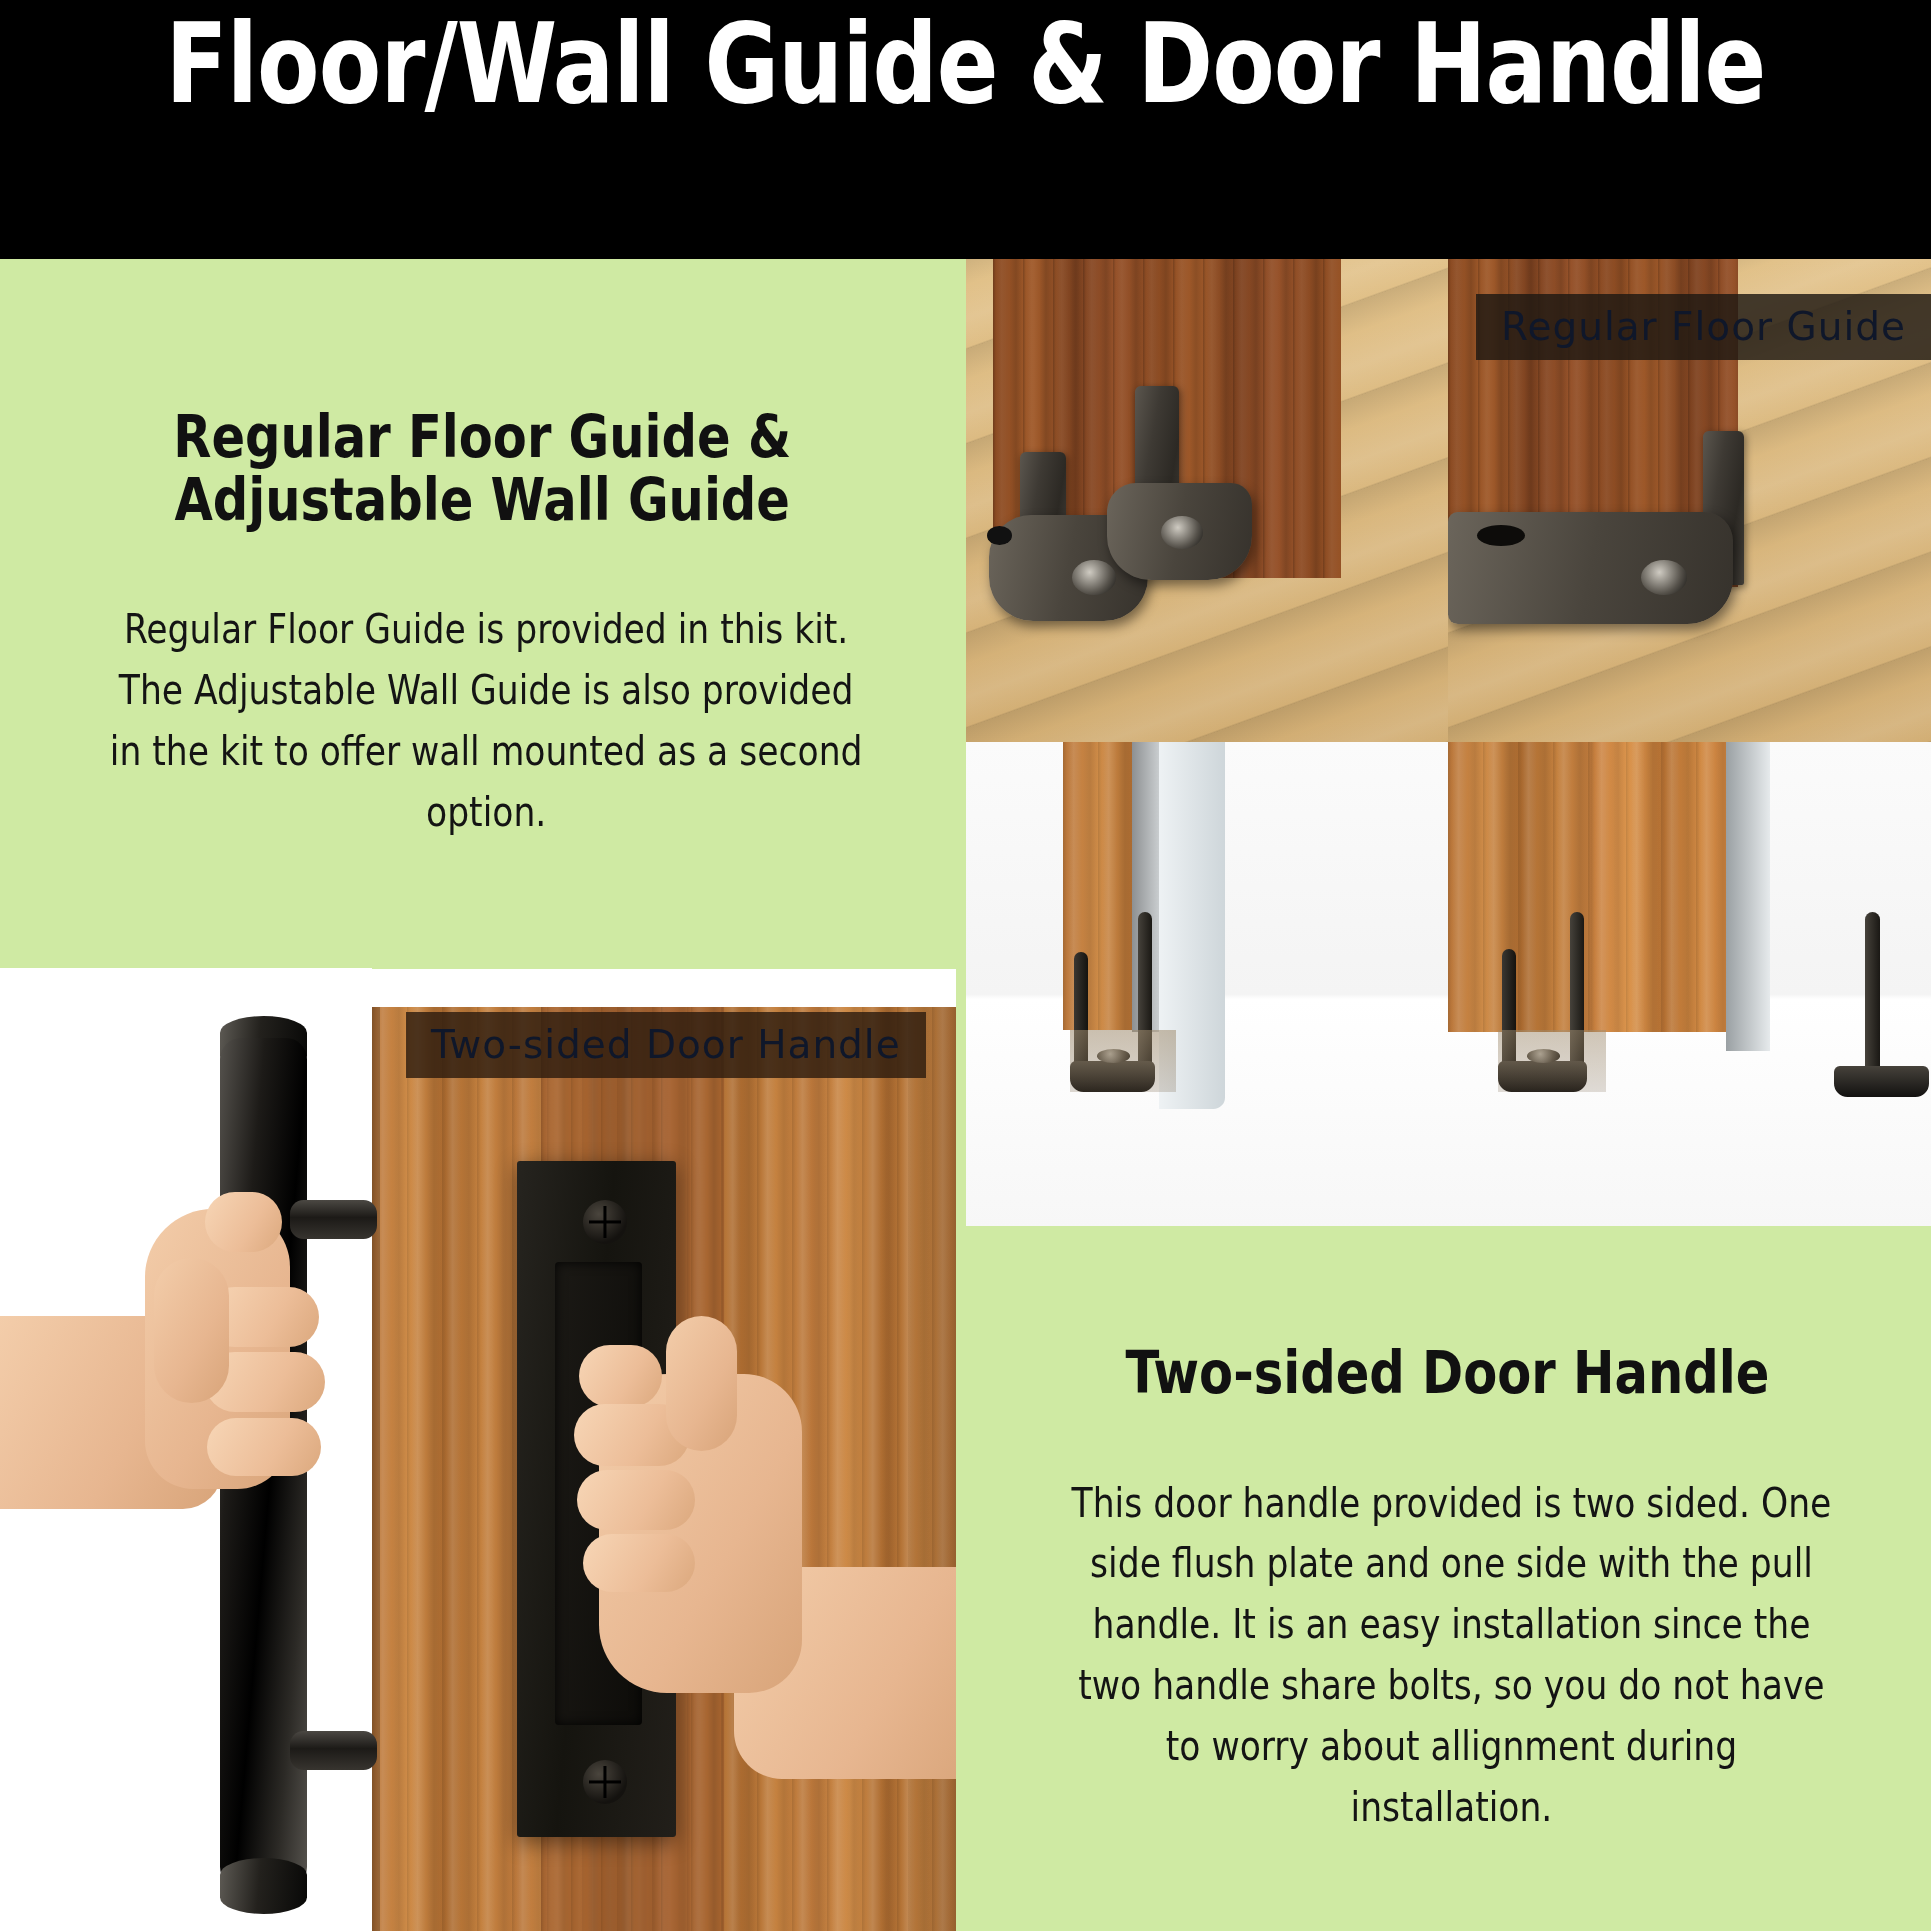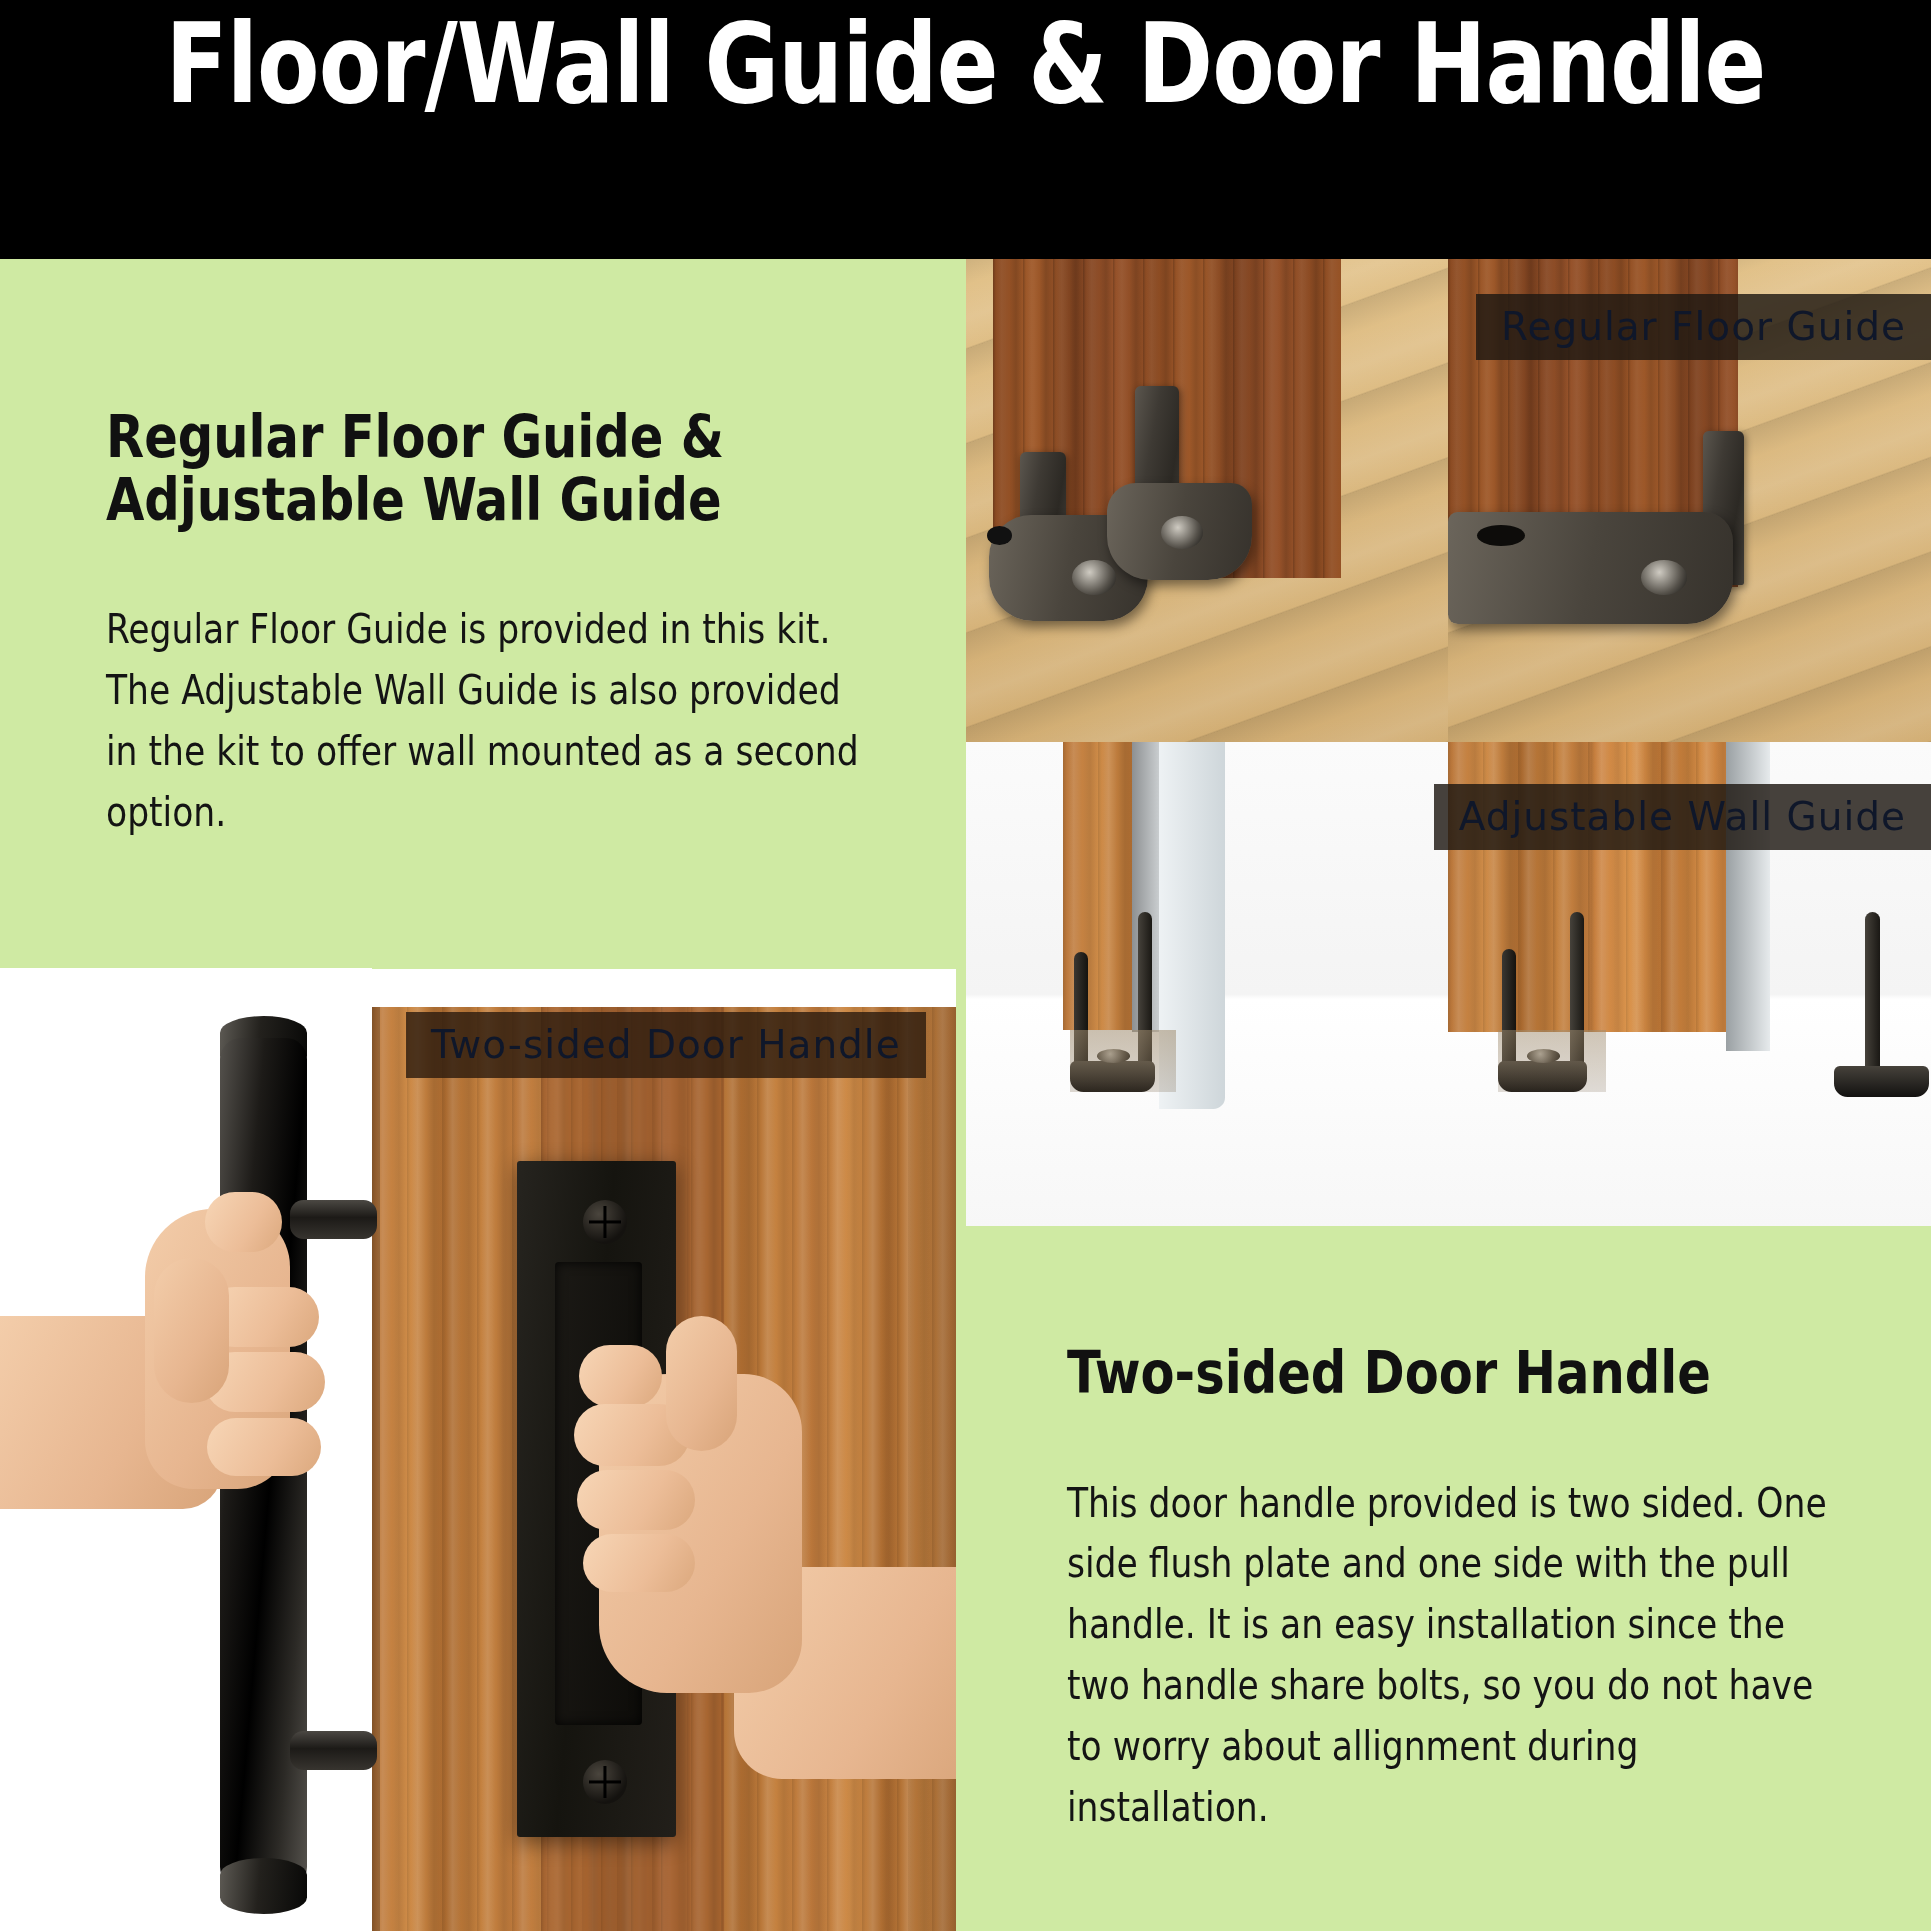--- a/index.html
+++ b/index.html
@@ -13,21 +13,21 @@
           display:flex;justify-content:center;}
   .header-title{color:#ffffff;font-size:110px;font-weight:bold;letter-spacing:-1px;
                 font-family:"DejaVu Sans Condensed","Liberation Sans",sans-serif;
                 transform:scaleX(.92);white-space:nowrap;}
 
   
   .panel-green{position:absolute;background:#cfeaa3;}
   #panel-tl{left:0;top:259px;width:966px;height:710px;}
   #panel-br{left:966px;top:1226px;width:966px;height:705px;}
 
-  .panel-pad{position:absolute;}
+  .panel-pad{position:absolute;text-align:center;}
   #tl-pad{left:106px;top:406px;width:792px;}
   #br-pad{left:1067px;top:1342px;width:801px;}
 
   .sec-head{font-size:58px;font-weight:bold;line-height:1.08;color:#111111;
             font-family:"DejaVu Sans Condensed","Liberation Sans",sans-serif;
             transform:scaleX(.95);transform-origin:left center;margin:0 0 68px 0;}
   .sec-body{font-size:40px;line-height:1.52;color:#141414;
             font-family:"DejaVu Sans Condensed","Liberation Sans",sans-serif;
             transform:scaleX(.96);transform-origin:left center;margin:0;}
 
@@ -204,17 +204,16 @@
     <div style="position:absolute;right:0;top:0;width:9.7px;height:963px;background:#cfeaa3;"></div>
   </div>
 
   <div class="panel-green" id="panel-br"></div>
   <div class="panel-pad" id="br-pad">
     <div class="sec-head">Two-sided Door Handle</div>
     <div class="sec-body">This door handle provided is two sided. One side flush plate and one side with the pull handle. It is an easy installation since the two handle share bolts, so you do not have to worry about allignment during installation.</div>
   </div>
 
   <div class="badge" id="badge-fg">Regular Floor Guide</div>
-  <div class="badge" id="badge-wg">Adjustable Wall Guide</div>
   <div class="badge" id="badge-dh">Two-sided Door Handle</div>
 
 </div>
 
 
 </body></html>

